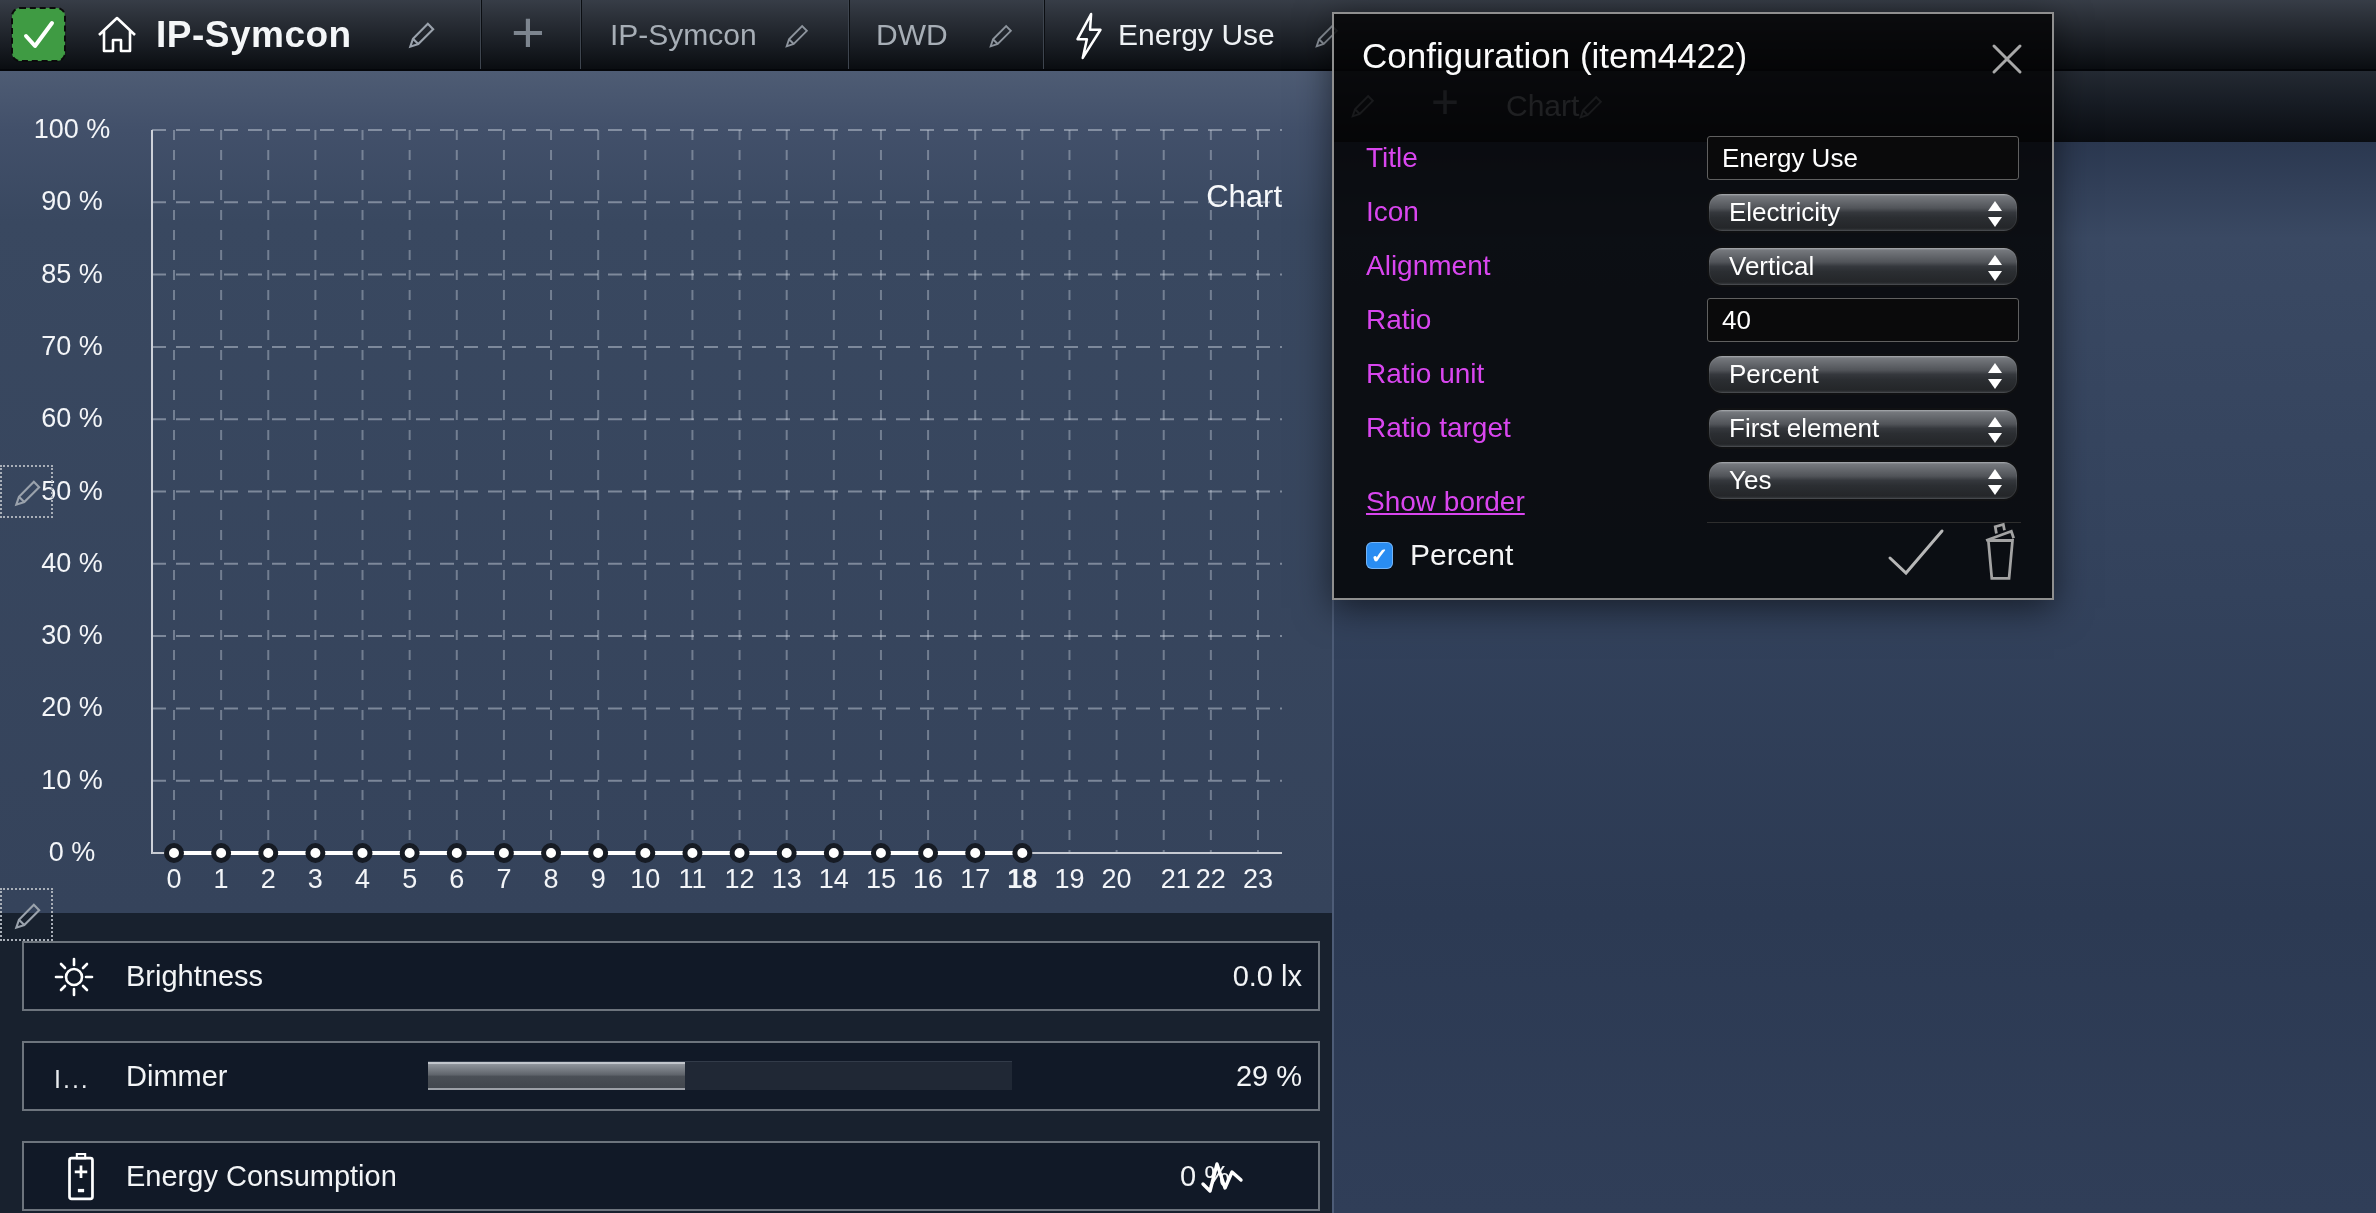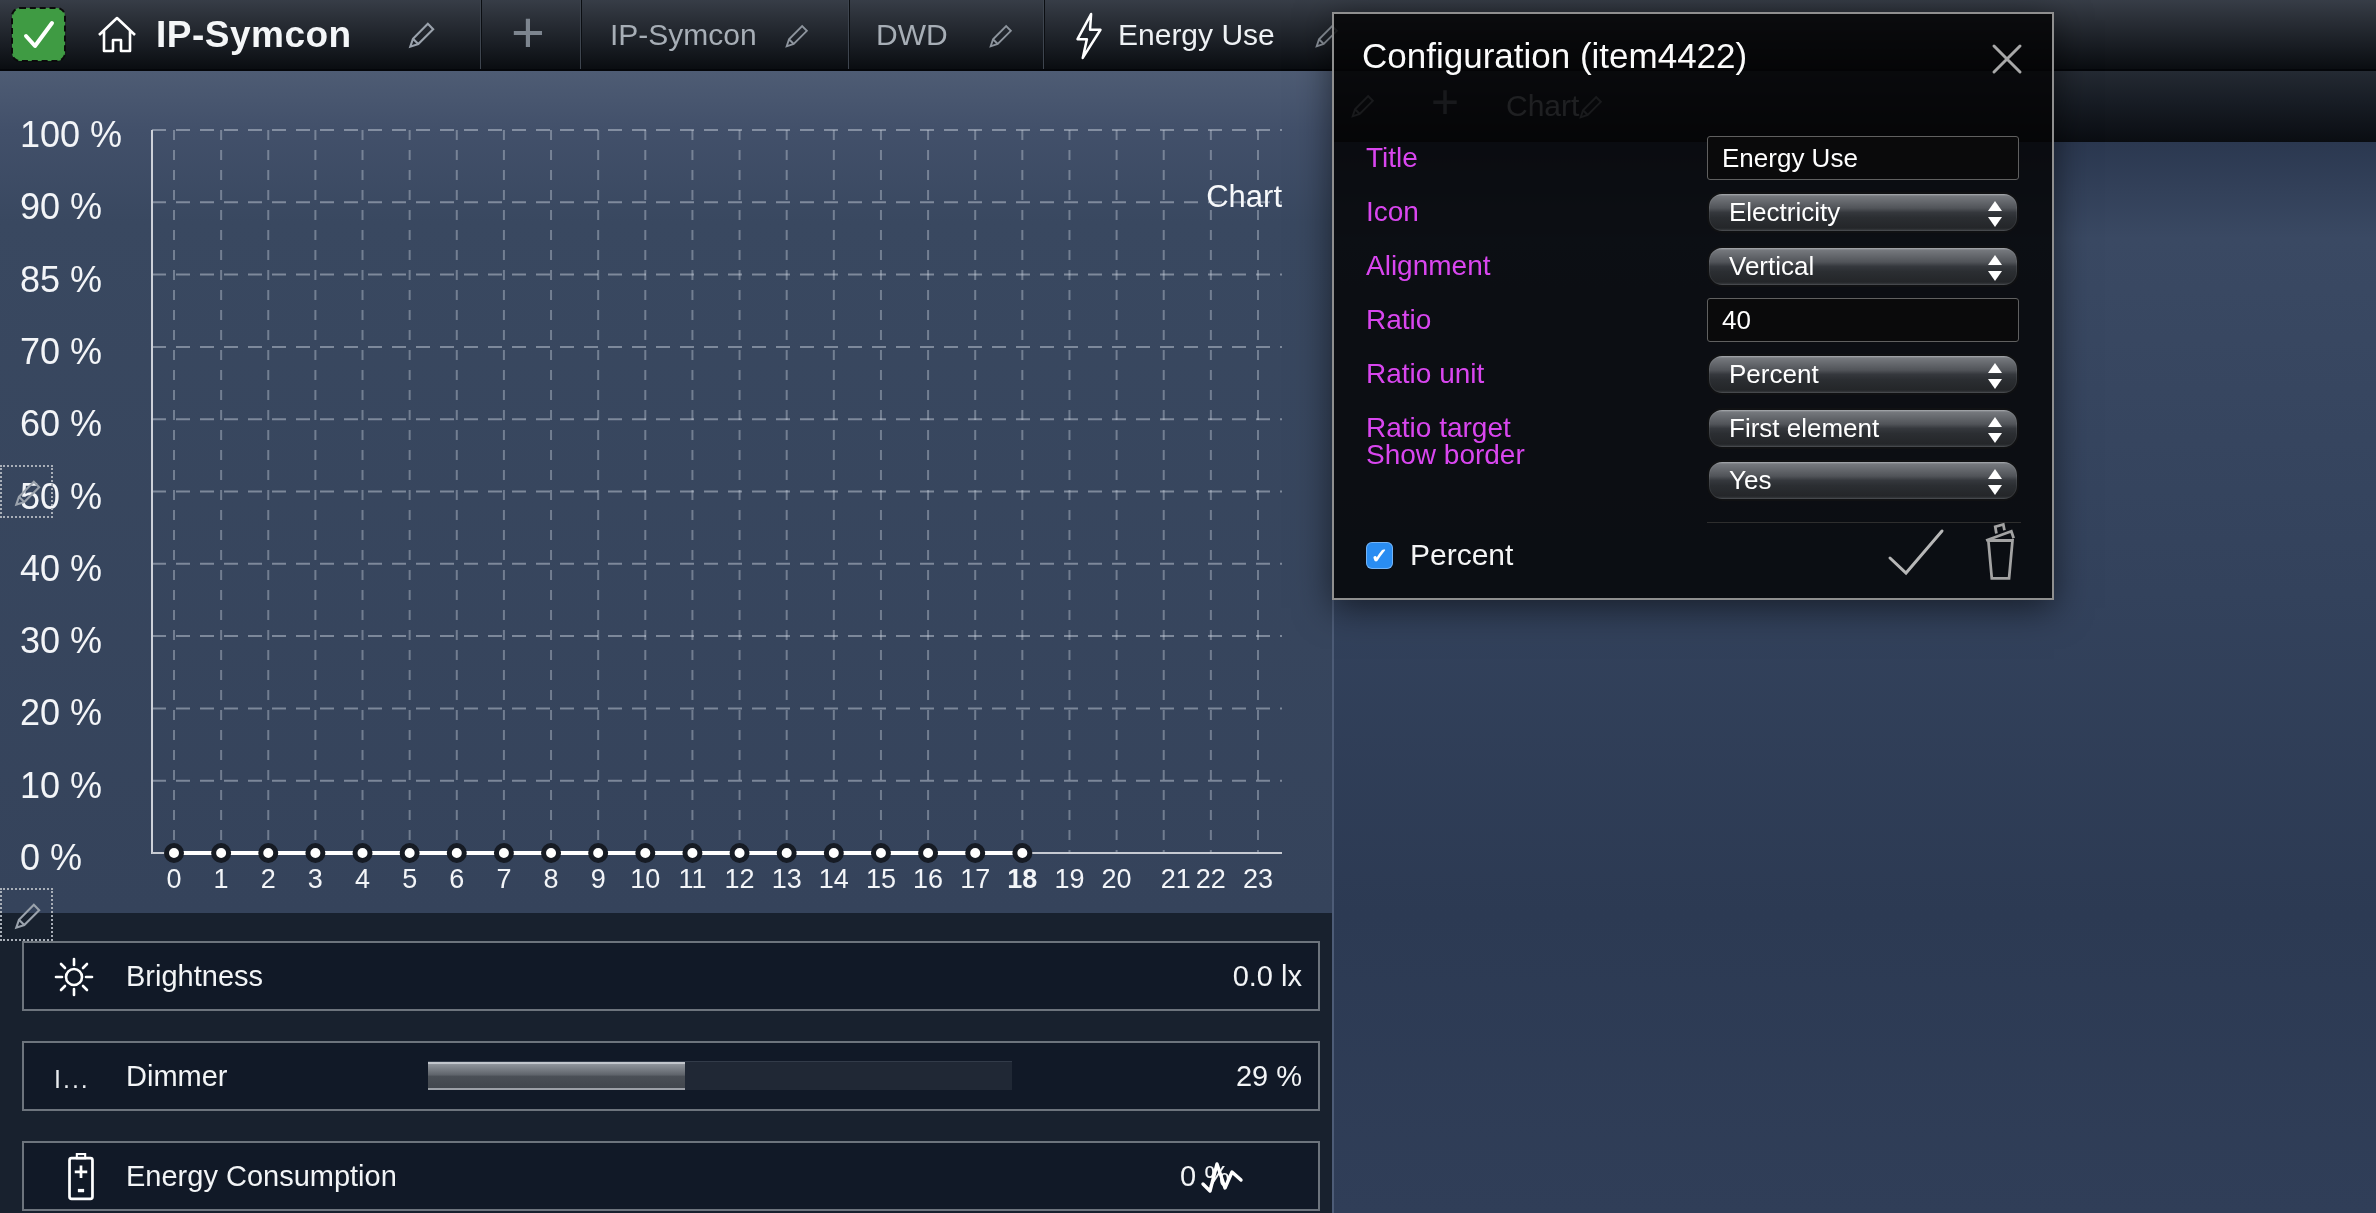--- a/index.html
+++ b/index.html
@@ -20,21 +20,21 @@
   .pencil { position:absolute; }
   #plus-btn { position:absolute; left:503px; top:0; width:50px; height:69px; line-height:64px;
     text-align:center; font-size:58px; font-weight:100; color:#7d858f; }
   .bar-tab { position:absolute; top:0; height:69px; line-height:69px; font-size:30px; color:#a7aeb6; }
   .bar-tab.active { color:#eef1f4; }
 
   
   #chart-panel { position:absolute; left:0; top:71px; width:1333px; height:842px;
     background:linear-gradient(180deg,#4e5c74 0%,#42506a 7%,#394860 18%,#35435b 100%); }
   #chart-svg { position:absolute; left:0; top:0; }
-  .ylab { position:absolute; width:104px; text-align:left; font-size:36px; color:#f3f5f8; }
+  .ylab { position:absolute; width:104px; text-align:center; font-size:27px; color:#f3f5f8; }
   .xlab { position:absolute; width:54px; text-align:center; font-size:27px; color:#f3f5f8; }
   #chart-title { position:absolute; left:1158px; top:108px; width:124px; text-align:right;
     font-size:31px; color:#f6f8fa; }
   .edit-handle { position:absolute; left:0; width:53px; height:53px; border:2px dotted #a9afb8;
     z-index:3; }
   .edit-handle svg { position:absolute; left:9px; top:9px; }
   #col-divider { position:absolute; left:1332px; top:71px; width:2px; height:1142px;
     background:#4d5c77; z-index:2; }
 
   
@@ -352,21 +352,21 @@
 
   <span class="fld-label" style="top:398px;">Ratio target</span>
   <div class="fld-select" style="top:394px;">
     <span>First element</span>
     <span class="sel-arrows">
         <span class="up"></span>
         <span class="dn"></span>
       </span>
   </div>
 
-  <span class="fld-label" style="top:425px;">Show border</span>
+  <span class="fld-label" style="top:472px;text-decoration:underline;">Show border</span>
   <div class="fld-select" style="top:446px;">
     <span>Yes</span>
     <span class="sel-arrows">
         <span class="up"></span>
         <span class="dn"></span>
       </span>
   </div>
 
   <div id="dlg-sep"></div>
   <div id="visible-box">

